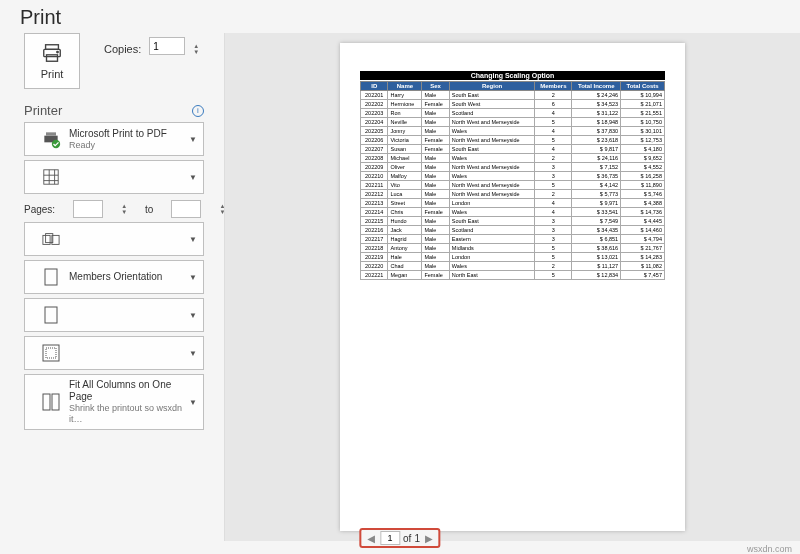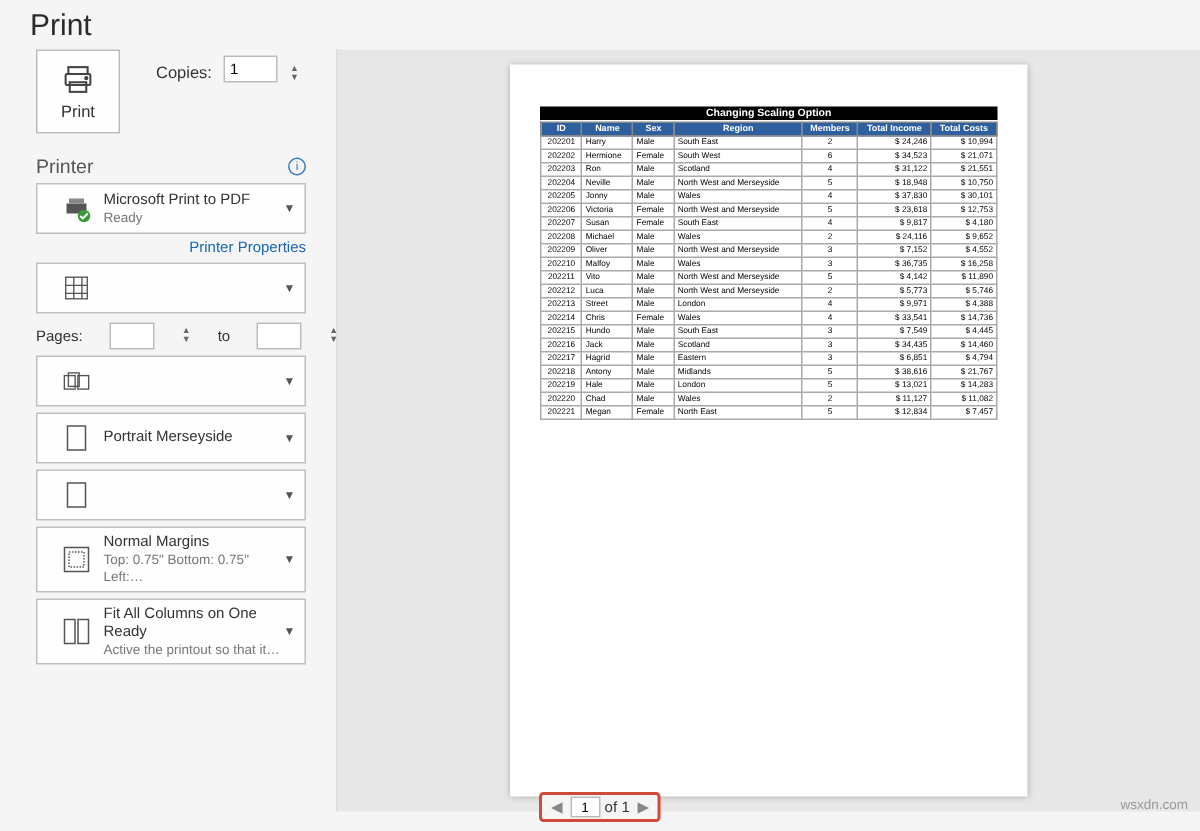--- a/index.html
+++ b/index.html
@@ -27,21 +27,21 @@
 .page { background:#fff; width:345px; height:488px; box-shadow:0 0 4px rgba(0,0,0,0.25); padding:28px 20px; font-size:6px; }
 .pg-title { background:#000; color:#fff; text-align:center; padding:1px 0; font-size:7px; font-weight:bold;}
 table { width:100%; border-collapse:collapse; margin-top:1px;}
 th { background:#2e5f9e; color:#fff; border:1px solid #888; padding:1px 2px; font-size:6px; font-weight:bold; text-align:center;}
 td { border:1px solid #aaa; padding:1px 2px; font-size:5.5px; white-space:nowrap;}
 td.num { text-align:right;}
 td.c { text-align:center;}
 .pager { position:absolute; bottom:6px; left:50%; transform:translateX(-50%); display:flex; align-items:center; gap:3px; font-size:10px; color:#333; border:2px solid #d04a3a; padding:1px 4px; border-radius:3px; background:#f5f5f5;}
 .pager .arrow { color:#888; font-size:10px; padding:0 2px; cursor:pointer;}
 .pager input { width:20px; height:14px; border:1px solid #bbb; font-size:9px; text-align:center;}
-.watermark { position:absolute; bottom:13px; right:8px; font-size:9px; color:#999;text-align:right;}
+.watermark { position:absolute; bottom:0; right:8px; font-size:9px; color:#999;text-align:right;}
 </style>
 </head>
 <body>
 
 <div class="header">Print</div>
 <div class="container">
   <div class="left">
     <div class="print-row">
       <button class="print-btn">
         <span>
@@ -73,21 +73,20 @@
             <circle cx="18" cy="18" r="5" fill="#3a9a3a"></circle>
             <path d="M15 18 l2 2 l4 -4" stroke="#fff" stroke-width="1.5" fill="none"></path>
           </svg>
       </span>
       <div class="texts">
         <div>Microsoft Print to PDF</div>
         <div class="sub">Ready</div>
       </div>
       <span class="chev">▼</span>
     </div>
-    <div class="link">Printer Properties</div>
 
 
     <div class="dropdown">
       <span class="icon">
           <svg width="18" height="18" viewBox="0 0 20 20" fill="none" stroke="#555">
             <rect x="2" y="2" width="16" height="16"></rect>
             <line x1="2" y1="8" x2="18" y2="8"></line>
             <line x1="2" y1="14" x2="18" y2="14"></line>
             <line x1="8" y1="2" x2="8" y2="18"></line>
             <line x1="14" y1="2" x2="14" y2="18"></line>
@@ -116,58 +115,54 @@
       <span class="chev">▼</span>
     </div>
 
     <div class="dropdown">
       <span class="icon">
           <svg width="14" height="18" viewBox="0 0 14 18" fill="none" stroke="#555">
             <rect x="1" y="1" width="12" height="16"></rect>
           </svg>
         </span>
       <div class="texts">
-          <div>Portrait Merseyside</div>
+          <div>Members Orientation</div>
         </div>
       <span class="chev">▼</span>
     </div>
 
     <div class="dropdown">
       <span class="icon">
           <svg width="14" height="18" viewBox="0 0 14 18" fill="none" stroke="#555">
             <rect x="1" y="1" width="12" height="16"></rect>
           </svg>
         </span>
       <span class="chev">▼</span>
     </div>
 
     <div class="dropdown">
       <span class="icon">
           <svg width="18" height="18" viewBox="0 0 18 18" fill="none" stroke="#555">
             <rect x="1" y="1" width="16" height="16"></rect>
             <rect x="4" y="4" width="10" height="10" stroke-dasharray="1 1"></rect>
           </svg>
         </span>
-      <div class="texts">
-          <div>Normal Margins</div>
-          <div class="sub">Top: 0.75" Bottom: 0.75" Left:…</div>
-        </div>
       <span class="chev">▼</span>
     </div>
 
     <div class="dropdown">
       <span class="icon">
           <svg width="18" height="18" viewBox="0 0 18 18" fill="none" stroke="#555">
             <rect x="1" y="1" width="7" height="16"></rect>
             <rect x="10" y="1" width="7" height="16"></rect>
           </svg>
         </span>
       <div class="texts">
-          <div>Fit All Columns on One Ready</div>
-          <div class="sub">Active the printout so that it…</div>
+          <div>Fit All Columns on One Page</div>
+          <div class="sub">Shrink the printout so wsxdn it…</div>
         </div>
       <span class="chev">▼</span>
     </div>
 
   </div>
 
   <div class="preview-area">
     <div class="page">
       <div class="pg-title">Changing Scaling Option</div>
       <table>

